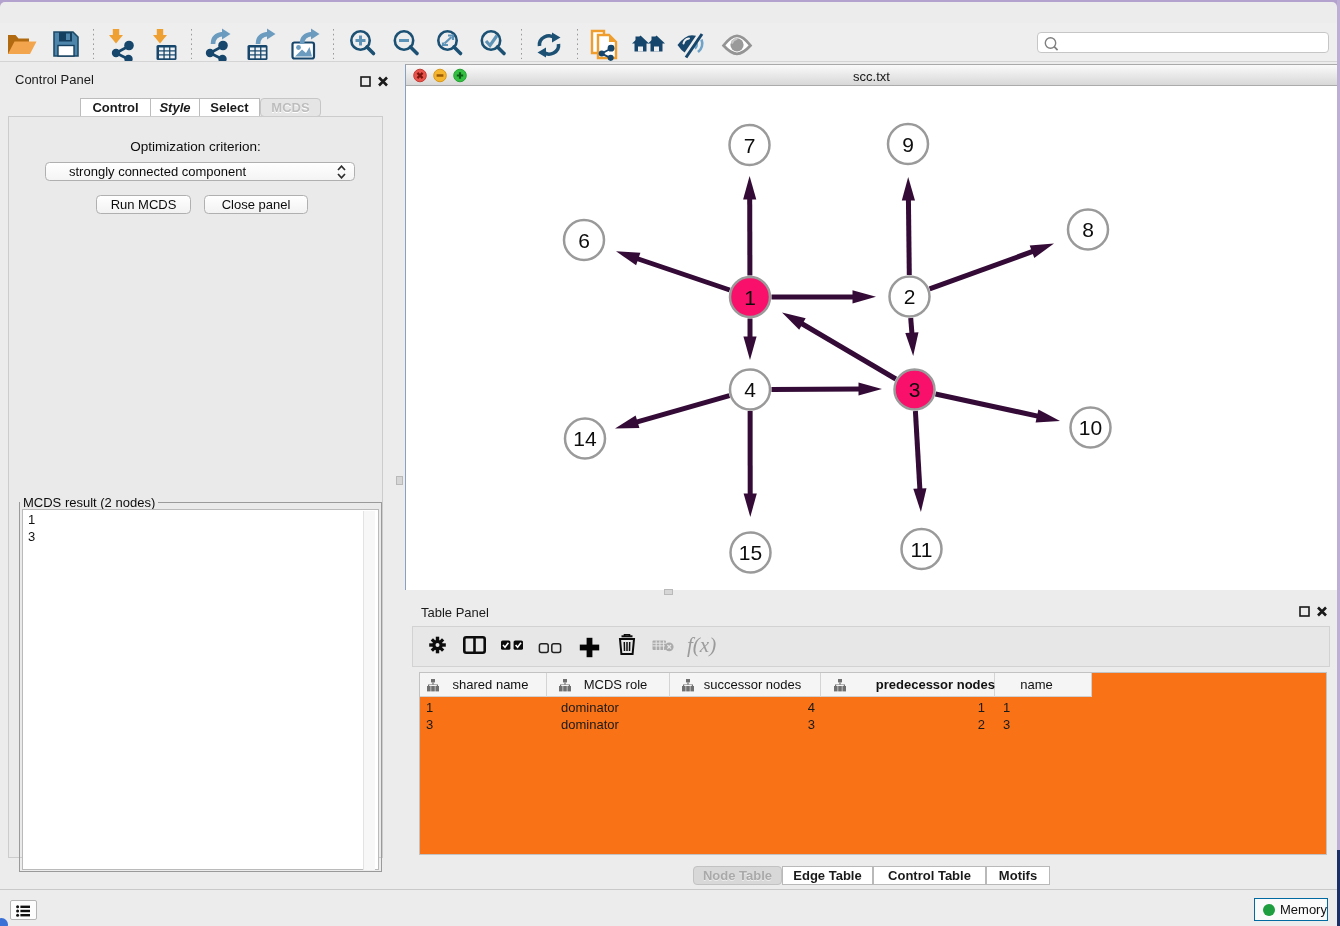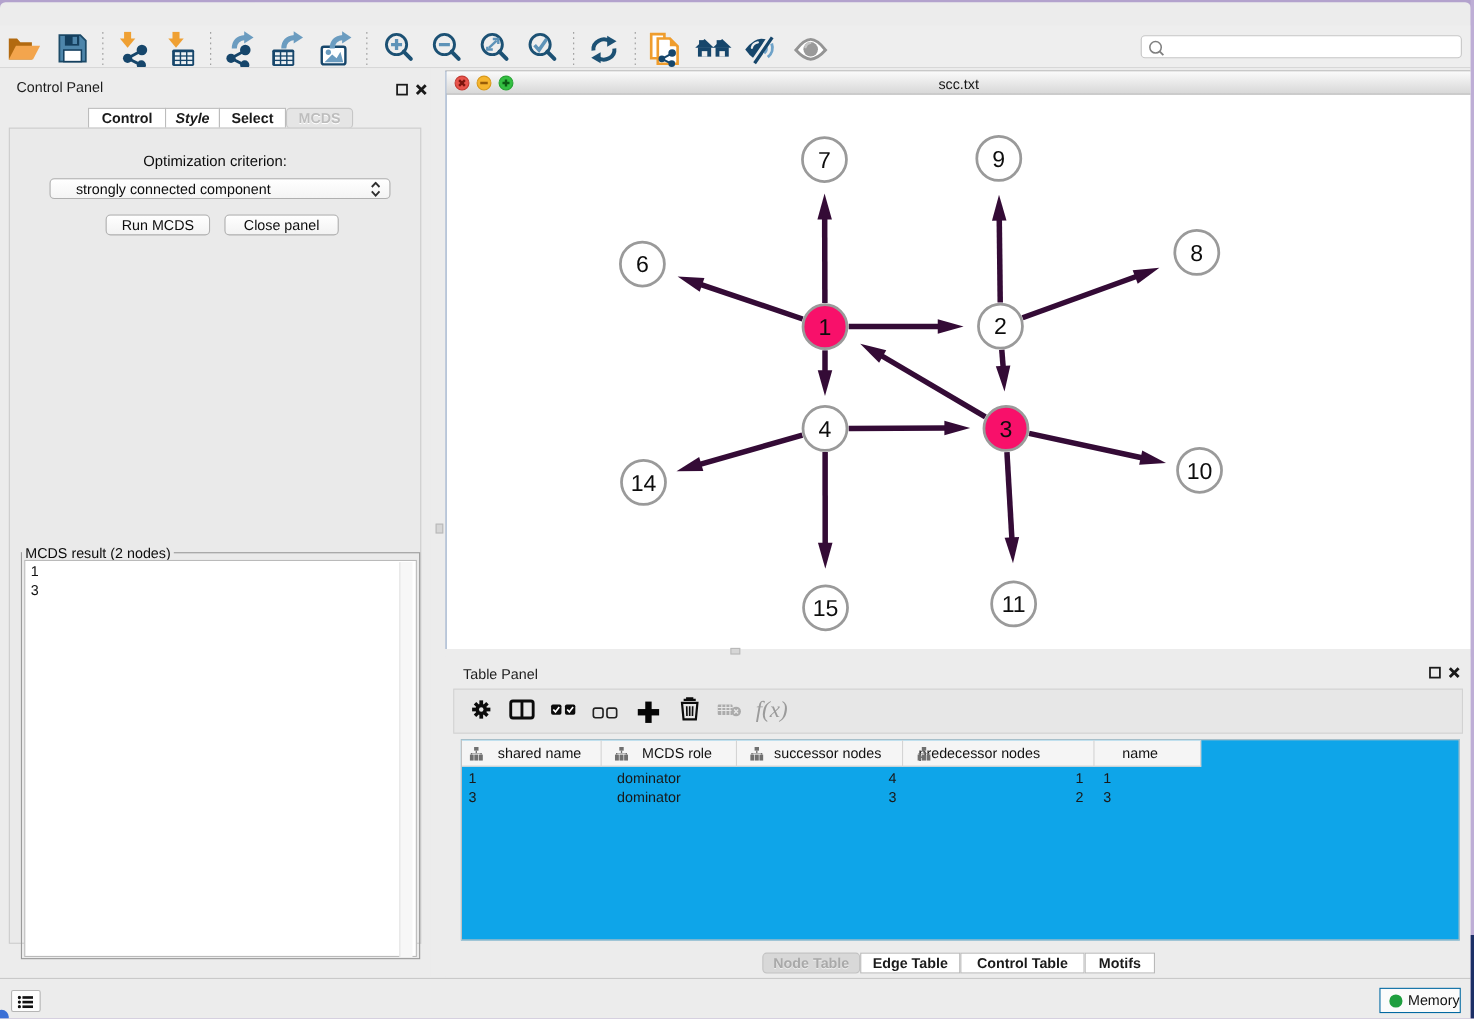--- a/index.html
+++ b/index.html
@@ -26,21 +26,21 @@
 
 #desktop { position:absolute; left:391px; top:60px; width:946px; height:827px; background:#ececec; }
 #netframe { position:absolute; left:14px; top:2px; width:932px; height:526px; background:#fff; border-left:1px solid #89a0c0; border-top:1px solid #a9a9a9; }
 #ntitle { position:absolute; left:0; top:0; width:100%; height:21px; background:linear-gradient(#fafafa,#d8d8d8); border-bottom:1px solid #ababab; }
 #ntext { position:absolute; top:4px; left:0; width:100%; text-align:center; font-size:13px; color:#161616; }
 #graph { position:absolute; left:0; top:21px; } #graph svg { display:block; }
 
 #tablepanel { position:absolute; left:14px; top:535px; width:932px; height:291px; background:#ececec; }
 #tp-title { position:absolute; left:16px; top:8px; font-size:13px; color:#1c1c1c; }
 #tp-toolbar { position:absolute; left:7px; top:29px; width:918px; height:41px; background:#e7e7e7; border:1px solid #d2d2d2; }
-#tp-table { position:absolute; left:14px; top:75px; width:908px; height:183px; background:#0ea5e9; border:1px solid #c2c2c2; }
+#tp-table { position:absolute; left:14px; top:75px; width:908px; height:183px; background:#f97316; border:1px solid #c2c2c2; }
 #tp-header { position:absolute; left:0; top:0; width:672px; height:24px; background:#f5f5f5; border-bottom:1px solid #d0d0d0; border-right:1px solid #d0d0d0; }
 .hcell { position:absolute; top:0; height:24px; border-right:1px solid #d4d4d4; font-size:13px; color:#111; text-align:center; line-height:24px; }
 .hicon { position:absolute; top:6px; }
 .trow { position:absolute; font-size:13px; color:#191919; height:17px; line-height:17px; }
 .tabs2 { position:absolute; top:269px; }
 .btab { position:absolute; top:0; height:19px; background:#fff; border:1px solid #b9b9b9; font-size:13px; font-weight:bold; color:#1a1a1a; text-align:center; line-height:17px; }
 .btabsel { background:#d8d8d8; border-color:#c2c2c2; border-radius:4px; color:#a9a9a9; text-shadow:0 1px 0 #eee; }
 
 #statusbar { position:absolute; left:0; top:887px; width:1337px; height:37px; background:#ececec; border-top:1px solid #c9c9c9; }
 #listbtn { position:absolute; left:10px; top:10px; width:27px; height:20px; background:#fdfdfd; border:1px solid #b5b5b5; border-radius:2px; }
@@ -396,21 +396,21 @@
           <div class="hcell" style="left:0; width:127px;">
               <span style="position:absolute; left:0; width:127px; text-align:center; text-indent:14px;">shared name</span>
             </div>
           <div class="hcell" style="left:127px; width:123px;">
               <span style="position:absolute; left:0; width:123px; text-align:center; text-indent:14px;">MCDS role</span>
             </div>
           <div class="hcell" style="left:250px; width:151px;">
               <span style="position:absolute; left:0; width:151px; text-align:center; text-indent:14px;">successor nodes</span>
             </div>
           <div class="hcell" style="left:401px; width:174px;">
-              <span style="position:absolute; left:0; width:174px; text-align:left; text-indent:14px;">predecessor nodes</span>
+              <span style="position:absolute; left:0; width:174px; text-align:right; text-indent:14px;font-weight:bold;">predecessor nodes</span>
             </div>
           <div class="hcell" style="left:575px; width:83px; border-right:none;">
               <span style="position:absolute; left:0; width:83px; ">name</span>
             </div>
           <svg class="hicon" style="left:7px;" width="12" height="13" viewBox="0 0 12 13">
               <use href="#orgchart"></use>
             </svg>
           <svg class="hicon" style="left:139px;" width="12" height="13" viewBox="0 0 12 13">
               <use href="#orgchart"></use>
             </svg>

